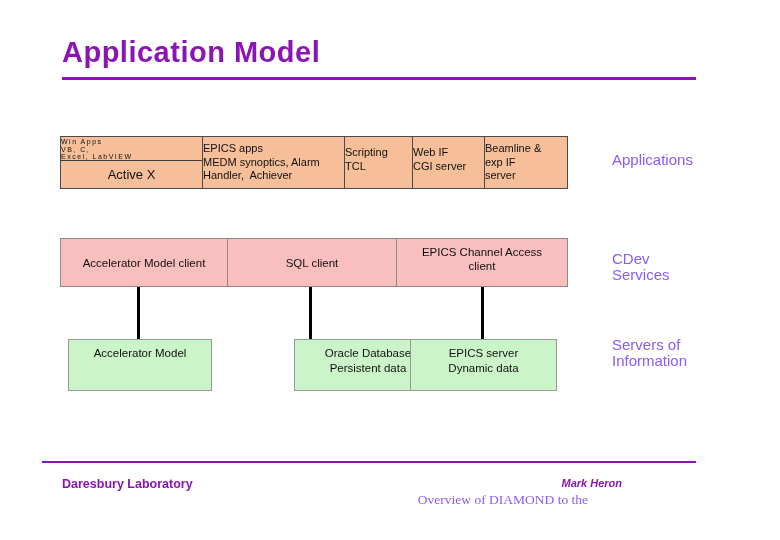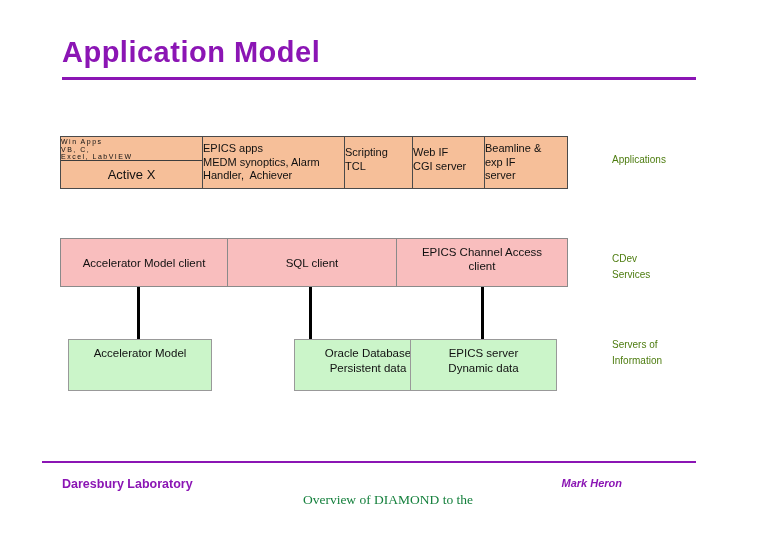--- a/index.html
+++ b/index.html
@@ -63,40 +63,40 @@
   .server-box {
     position:absolute; top:339px; height:52px; box-sizing:border-box;
     background:#CBF5C9; border:1px solid #999; text-align:center;
     font-size:11.5px; line-height:15px; padding-top:6px;
   }
   .server-1 { left:68px; width:144px; }
   .server-2 { left:254px; width:148px;margin-left:40px; }
   .server-3 { left:410px; width:147px; }
 
   
-  .side-label { position:absolute; left:612px; font-size:10px; line-height:15.5px; color:#4d7c0f; }
+  .side-label { position:absolute; left:612px; font-size:15px; line-height:15.5px; color:#8b5cf6; }
   .side-applications { top:152px; }
   .side-abstraction { top:196px; }
   .side-cdev { top:251px; }
   .side-servers { top:337px; }
   .side-label span { display:block; }
 
   
   .footer-rule { position:absolute; left:42px; top:461px; width:699px; height:2px; background:#8B15B4; }
   .footer-left {
     position:absolute; left:62px; top:477px;
     font-size:12.5px; font-weight:bold; color:#8B15B4;
   }
   .footer-right {
     position:absolute; right:74px; top:477px;
     font-size:11px; font-weight:bold; font-style:italic; color:#8B15B4;
   }
   .footer-caption {
-    position:absolute; left:188px; top:491px; width:400px; text-align:center;
-    font-family:"Liberation Serif", serif; font-size:13.5px; line-height:17px; color:#15803d;
+    position:absolute; left:188px; top:491px; width:400px; text-align:right;
+    font-family:"Liberation Serif", serif; font-size:13.5px; line-height:17px; color:#8b5cf6;
   }
   .footer-caption span { display:block; }
 </style>
 </head>
 <body>
 
 <div class="slide">
 
   <div class="title">Application Model</div>
   <div class="title-rule"></div>

